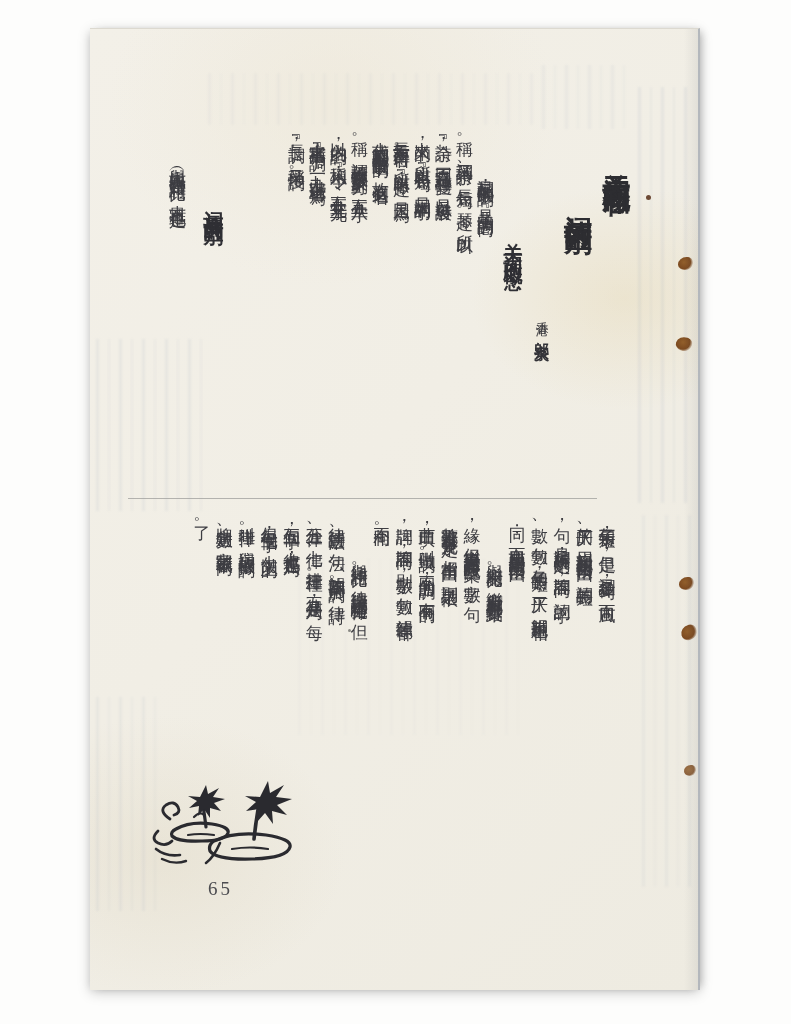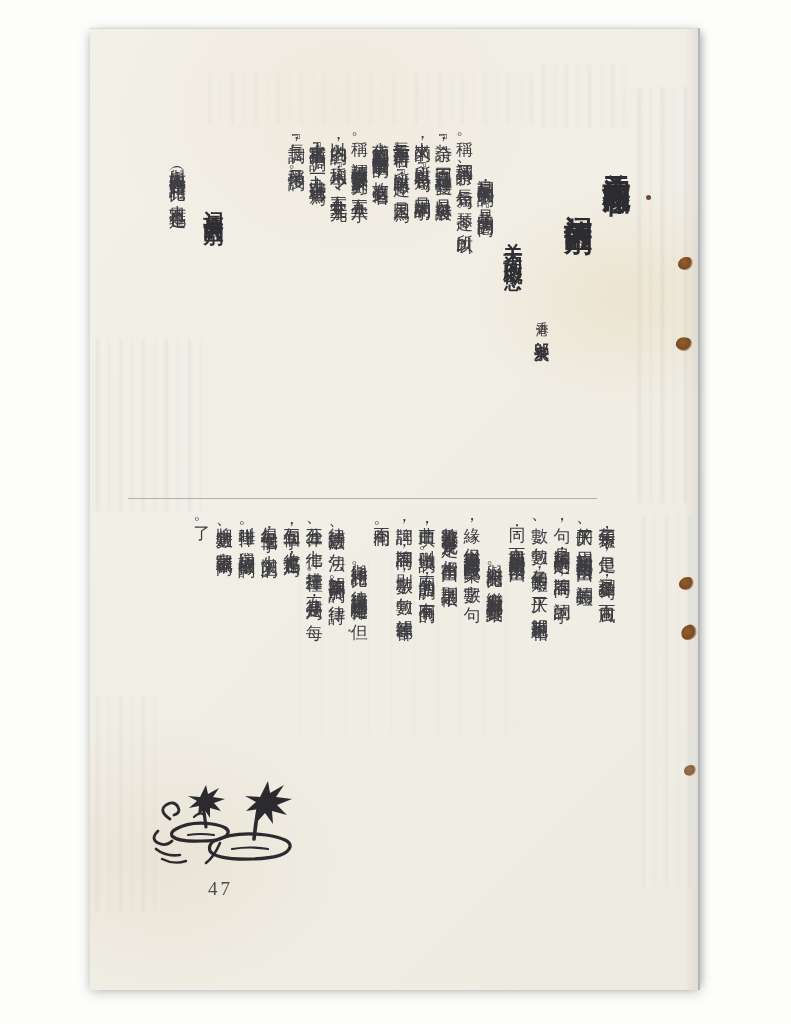--- a/index.html
+++ b/index.html
@@ -125,21 +125,21 @@
         <path d="M64 40 l6 -12 l2 9 l11 -6 l-6 9 l12 2 l-11 4 l7 8 l-11 -3 l0 10 l-6 -9 l-6 7 l1 -10 l-10 2 l8 -7 l-9 -5 z"></path>
       </g>
 
       <path d="M34 62 q-12 -8 -4 -14 q8 -5 12 2 q3 6 -4 8" stroke-width="2.8"></path>
       <path d="M22 74 q-8 8 0 12 q8 4 14 -2" stroke-width="2.8"></path>
       <path d="M20 92 q10 8 24 6" stroke-width="2.6"></path>
       <path d="M26 102 q12 6 24 2" stroke-width="2.4"></path>
       <path d="M58 60 q6 -6 10 -2" stroke-width="2.2"></path>
     </svg>
 
-    <div class="pageno">47</div>
+    <div class="pageno">65</div>
 
     <div class="spot s1"></div>
     <div class="spot s2"></div>
     <div class="spot s3"></div>
     <div class="spot s4"></div>
     <div class="spot s5"></div>
     <div class="dot d1"></div>
     <div class="dot d2"></div>
   </div>
 </div>

